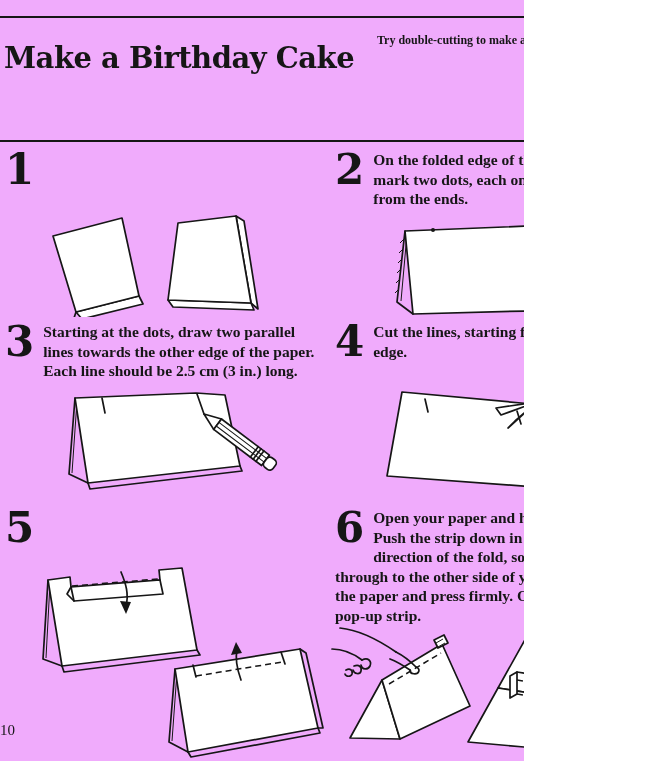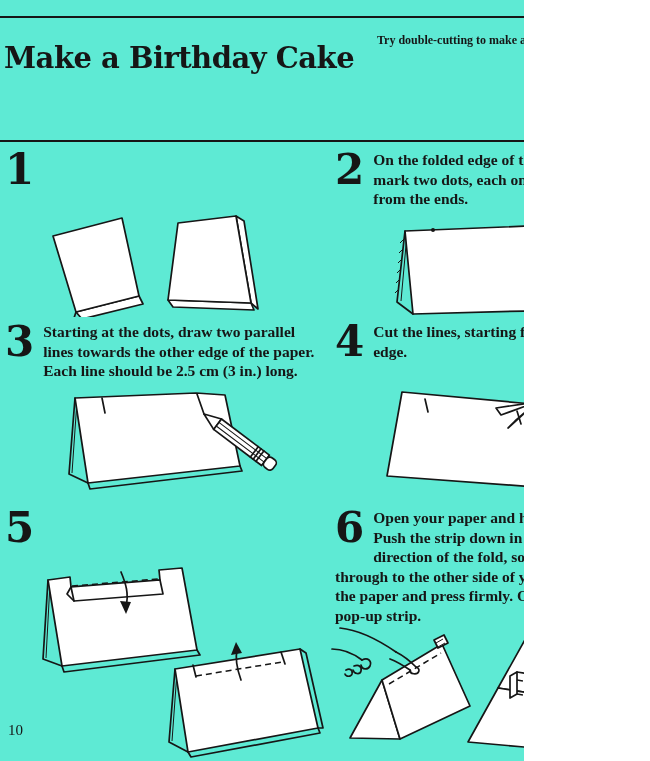--- a/index.html
+++ b/index.html
@@ -1,31 +1,31 @@
 <!DOCTYPE html>
 <html><head>
 <meta charset="utf-8">
 <style>
   html,body{margin:0;padding:0;background:#fff;}
-  .page{position:relative;width:524px;height:761px;background:#5eead4;color:#161616;
+  .page{position:relative;width:524px;height:761px;background:#f0abfc;color:#161616;
         font-family:"Liberation Serif",serif;overflow:hidden;}
   .rule{position:absolute;left:0;width:650px;height:2px;background:#161616;}
   .title{position:absolute;left:4px;top:22px;font-family:"DejaVu Serif",serif;
          font-weight:700;font-size:29px;letter-spacing:-0.5px;white-space:nowrap;}
   .intro{position:absolute;left:335px;top:30px;width:305px;font-weight:700;
          font-size:12px;line-height:21px;margin-left:42px;}
   .credit{position:absolute;font-family:"Liberation Sans",sans-serif;font-weight:700;
           font-size:16px;color:#c00000;white-space:nowrap;}
   .credit1{left:95px;top:66px;}
   .credit2{left:100px;top:103px;}
   .step{position:absolute;font-weight:700;font-size:15.5px;line-height:19.5px;}
   .step .num{float:left;font-size:42px;line-height:37px;height:39px;margin:1px 9px 0 0;
              font-weight:700;font-family:"DejaVu Serif",serif;}
   .ill{position:absolute;}
-  .pagenum{position:absolute;left:8px;top:722px;font-size:15px;font-weight:400;}
+  .pagenum{position:absolute;left:0;top:722px;font-size:15px;font-weight:400;}
   
   svg .s{stroke:#161616;stroke-width:1.7;fill:none;stroke-linecap:round;stroke-linejoin:round;}
   svg .f{stroke:#161616;stroke-width:1.7;fill:#ffffff;stroke-linecap:round;stroke-linejoin:round;}
   svg .k{fill:#161616;stroke:none;}
   svg .dash{stroke:#161616;stroke-width:1.5;fill:none;stroke-dasharray:6 4;}
   svg .thin{stroke:#161616;stroke-width:1;fill:none;}
   svg .thick{stroke:#161616;stroke-width:5.2;fill:none;}
   svg .med{stroke:#161616;stroke-width:3.6;fill:none;stroke-linecap:round;}
 </style>
 </head>

